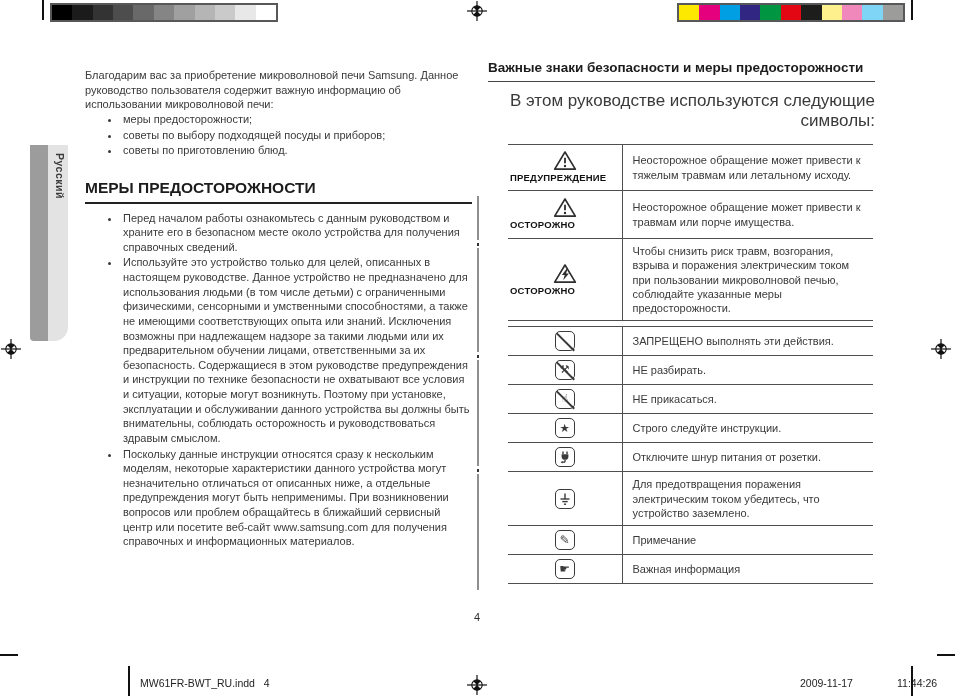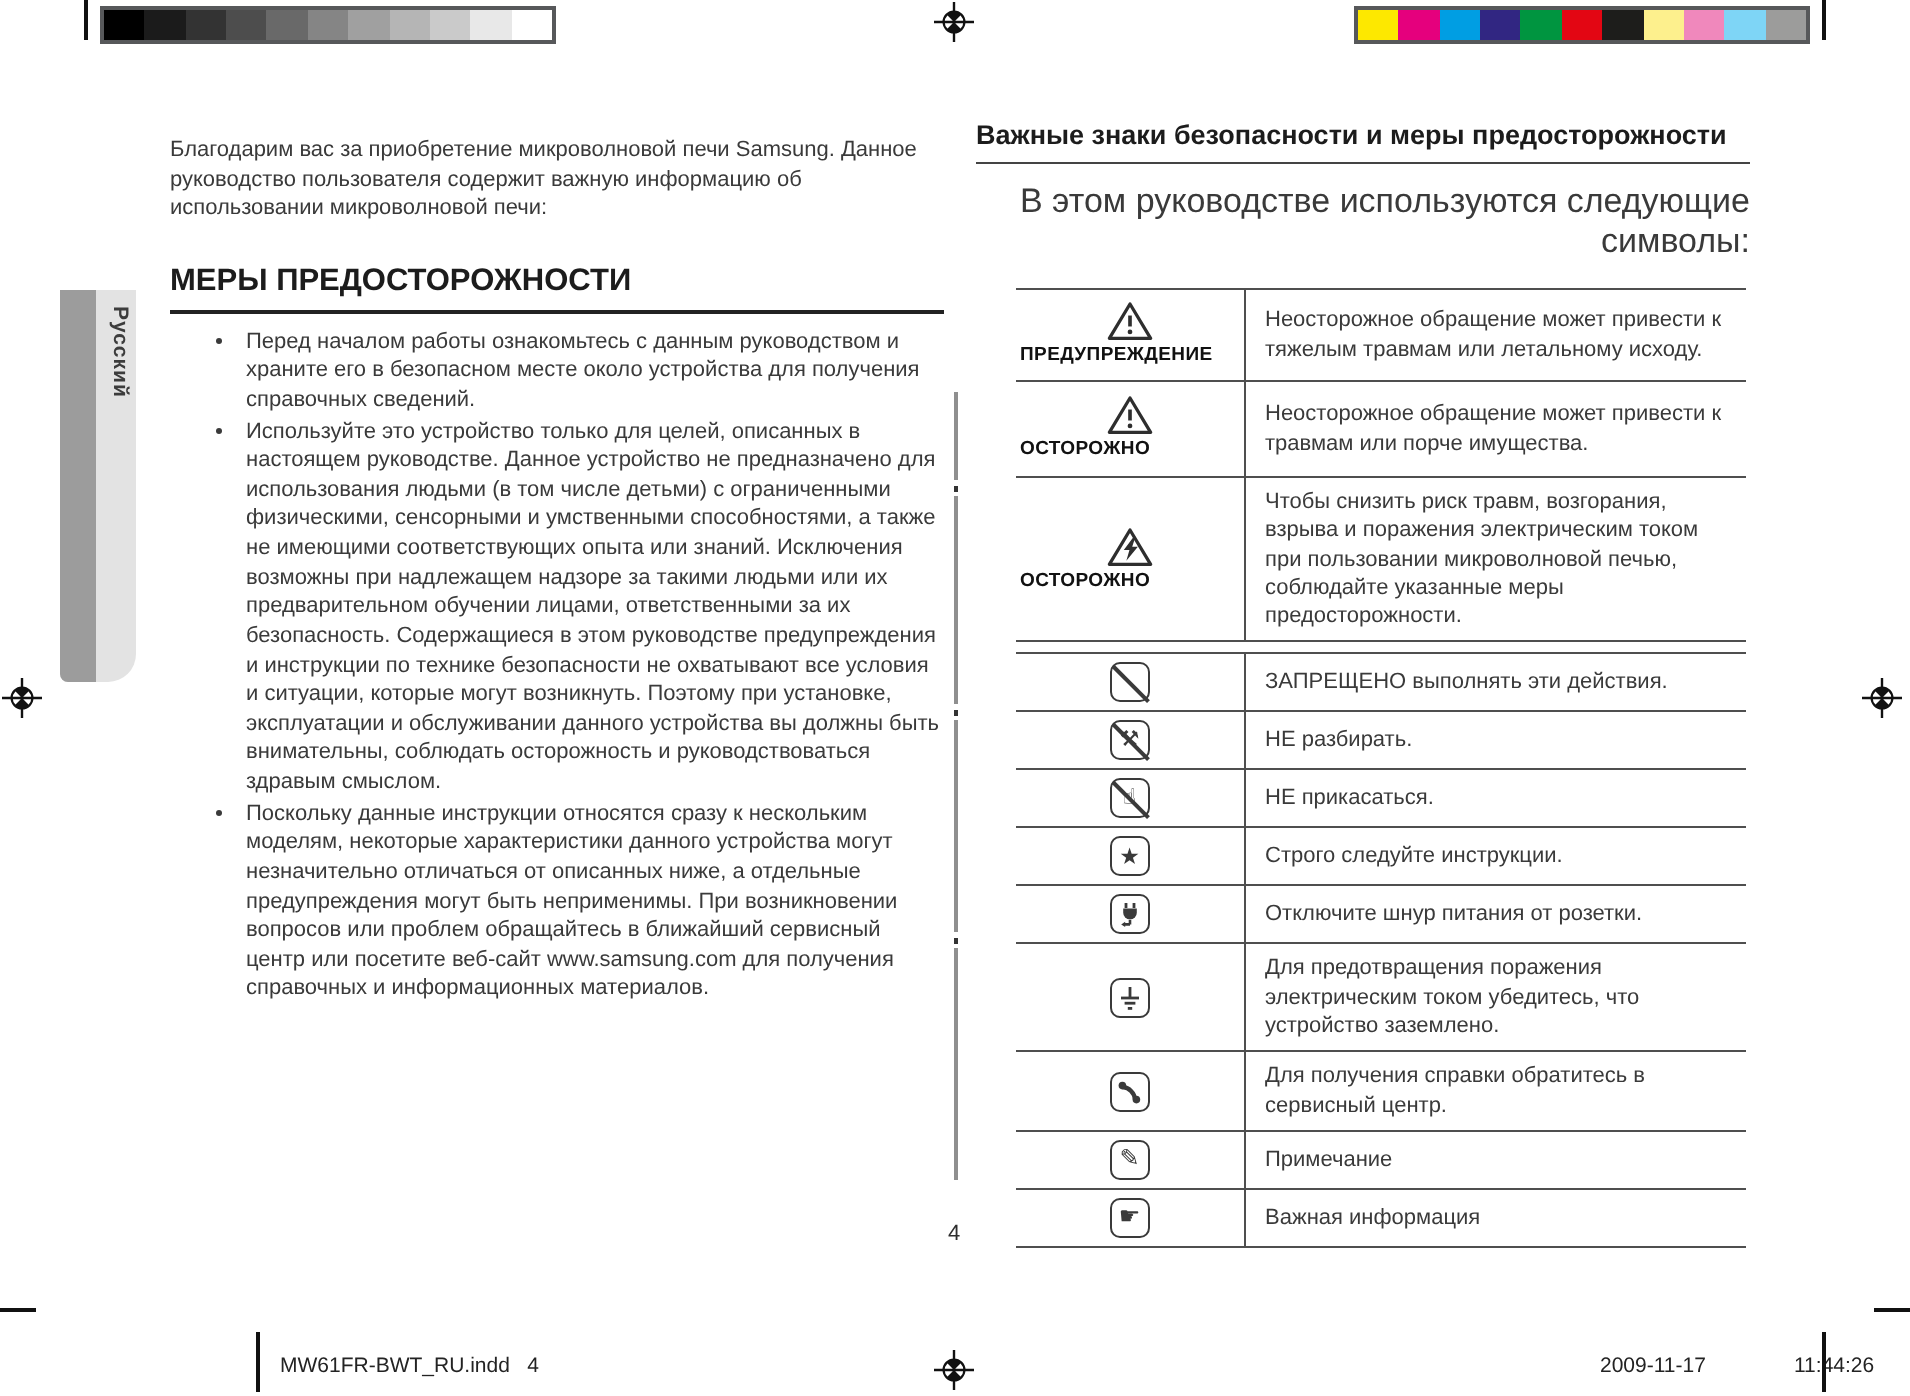--- a/index.html
+++ b/index.html
@@ -129,20 +129,25 @@
   <div class="dash" style="left:0;top:654px;width:18px;"></div>
   <div class="dash" style="left:937px;top:654px;width:18px;"></div>
 
   <div class="lang-tab">
     <div class="dark"></div>
     <div class="lbl">Русский</div>
   </div>
 
   <div class="col-left">
     <p class="body">Благодарим вас за приобретение микроволновой печи Samsung. Данное руководство пользователя содержит важную информацию об использовании микроволновой печи:</p>
+    <ul class="blist">
+      <li>меры предосторожности;</li>
+      <li>советы по выбору подходящей посуды и приборов;</li>
+      <li>советы по приготовлению блюд.</li>
+    </ul>
 
     <h2 class="sec">МЕРЫ ПРЕДОСТОРОЖНОСТИ</h2>
     <ul class="blist" style="margin-top:7px;">
       <li>Перед началом работы ознакомьтесь с данным руководством и храните его в безопасном месте около устройства для получения справочных сведений.</li>
       <li>Используйте это устройство только для целей, описанных в настоящем руководстве. Данное устройство не предназначено для использования людьми (в том числе детьми) с ограниченными физическими, сенсорными и умственными способностями, а также не имеющими соответствующих опыта или знаний. Исключения возможны при надлежащем надзоре за такими людьми или их предварительном обучении лицами, ответственными за их безопасность. Содержащиеся в этом руководстве предупреждения и инструкции по технике безопасности не охватывают все условия и ситуации, которые могут возникнуть. Поэтому при установке, эксплуатации и обслуживании данного устройства вы должны быть внимательны, соблюдать осторожность и руководствоваться здравым смыслом.</li>
       <li>Поскольку данные инструкции относятся сразу к нескольким моделям, некоторые характеристики данного устройства могут незначительно отличаться от описанных ниже, а отдельные предупреждения могут быть неприменимы. При возникновении вопросов или проблем обращайтесь в ближайший сервисный центр или посетите веб-сайт www.samsung.com для получения справочных и информационных материалов.</li>
     </ul>
   </div>
 
   <div class="gut" style="top:196px;height:44px;"></div>
@@ -260,32 +265,20 @@
               <svg width="14" height="14" viewBox="0 0 14 14">
                 <line x1="7" y1="1.5" x2="7" y2="7" stroke="#3a3a3a" stroke-width="1.4"></line>
                 <line x1="2.5" y1="7" x2="11.5" y2="7" stroke="#3a3a3a" stroke-width="1.4"></line>
                 <line x1="4.3" y1="9.6" x2="9.7" y2="9.6" stroke="#3a3a3a" stroke-width="1.4"></line>
                 <line x1="5.9" y1="12.2" x2="8.1" y2="12.2" stroke="#3a3a3a" stroke-width="1.4"></line>
               </svg>
             </div>
           </td>
           <td>Для предотвращения поражения электрическим током убедитесь, что устройство заземлено.</td>
         </tr>
-        <tr style="height:33px;">
-          <td class="ic">
-            <div class="sym">
-              <svg width="14" height="14" viewBox="0 0 14 14">
-                <path d="M3.5 4.5 A7 7 0 0 1 9.5 10.5" fill="none" stroke="#3a3a3a" stroke-width="2.2" stroke-linecap="round"></path>
-                <circle cx="3.2" cy="3.8" r="1.9" fill="#3a3a3a"></circle>
-                <circle cx="10.2" cy="10.8" r="1.9" fill="#3a3a3a"></circle>
-              </svg>
-            </div>
-          </td>
-          <td>Для получения справки обратитесь в сервисный центр.</td>
-        </tr>
         <tr style="height:28px;">
           <td class="ic">
                 <div class="sym">
                   <span style="font-size:12px;">✎</span>
                 </div>
               </td>
           <td>Примечание</td>
         </tr>
         <tr style="height:29px;">
           <td class="ic">

